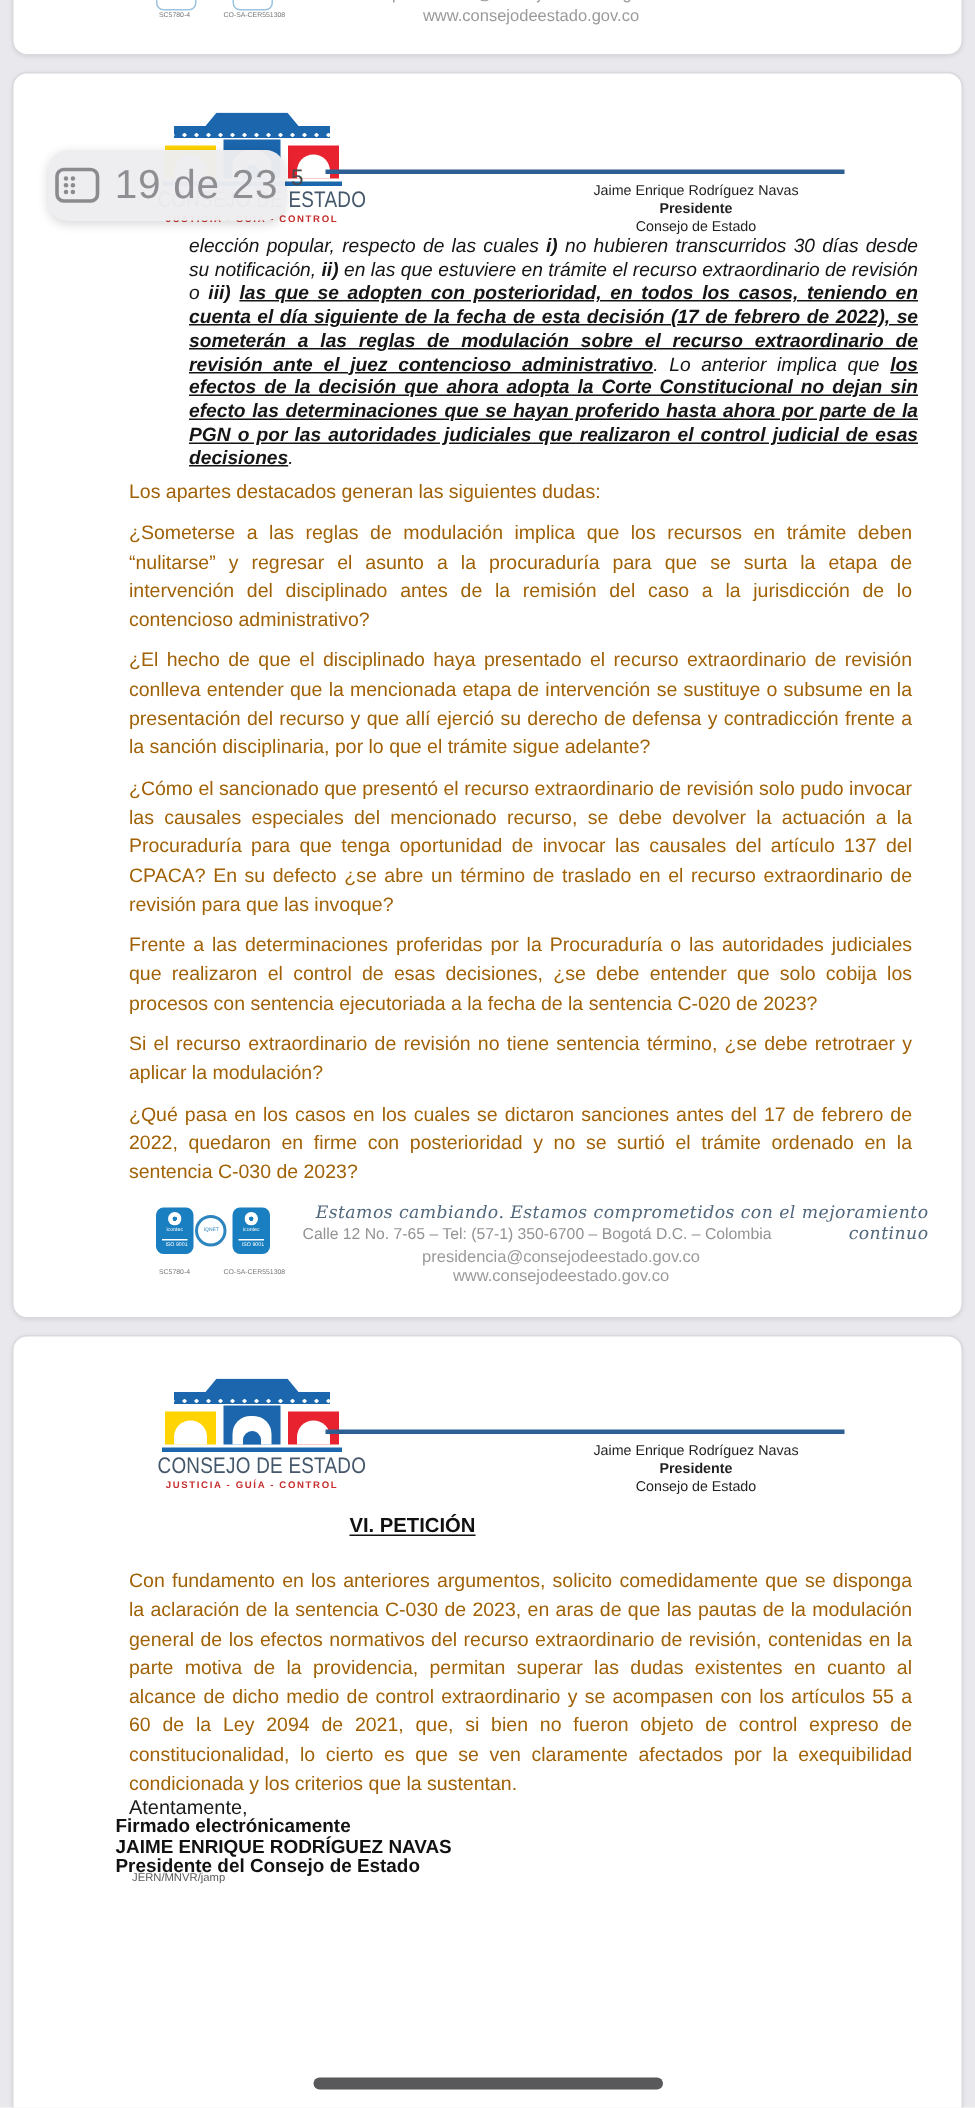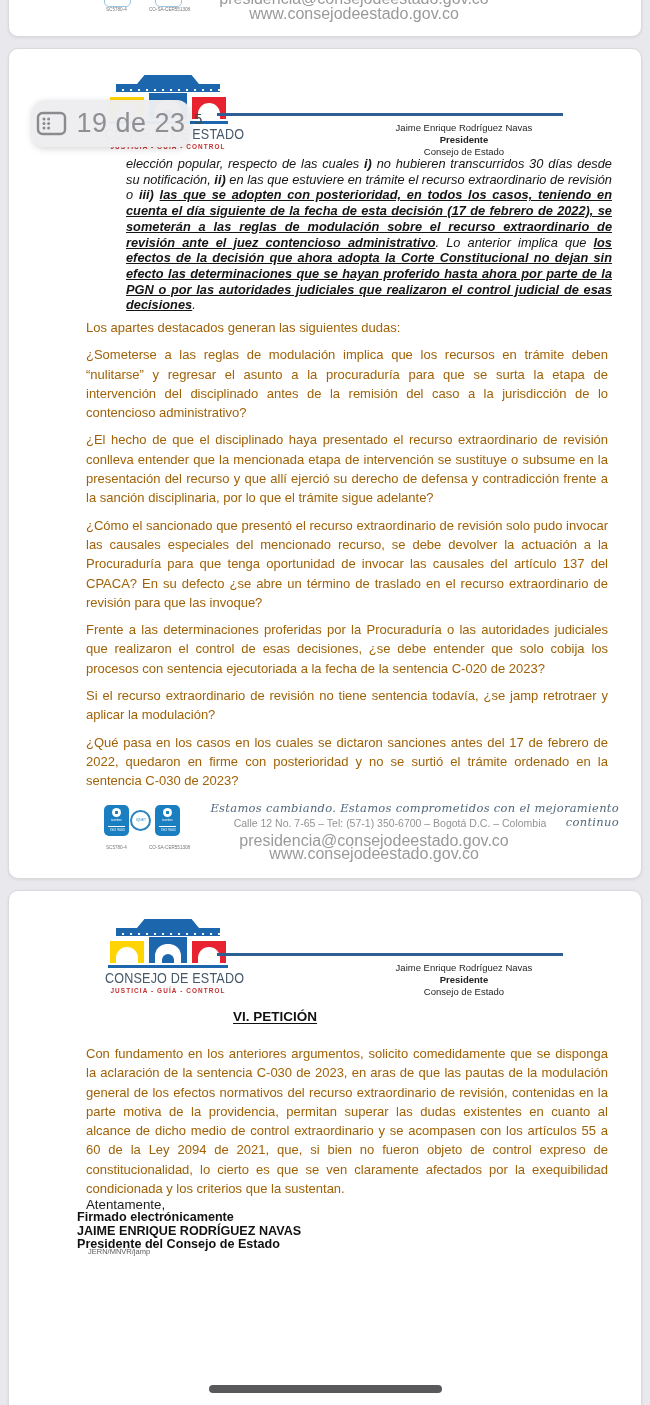--- a/index.html
+++ b/index.html
@@ -60,21 +60,21 @@
   .closing{position:absolute;font-size:13.3px;color:#1b1b1b;}
   .sigblock{position:absolute;width:470px;font-size:12.6px;
     font-weight:bold;line-height:13.5px;color:#111;}
   .initials{position:absolute;font-size:7.5px;color:#5a5a5a;}
 
   
   .slogan{position:absolute;text-align:right;font-family:"DejaVu Serif","Liberation Serif",serif;
     font-style:italic;font-size:11.5px;color:#51677c;letter-spacing:.3px;}
   .addr,.mail,.web{position:absolute;text-align:center;color:#9a9a9a;}
   .addr{font-size:10.5px;color:#939393;}
-  .mail,.web{font-size:16px;}
+  .mail,.web{font-size:11px;}
 
   .iso-badge{position:absolute;width:25px;height:31px;background:#1a7fc0;border-radius:5px;}
   .iso-badge .flower{width:9px;height:9px;border-radius:50%;background:#fff;margin:3px auto 1px;
     background-image:radial-gradient(circle,#1a7fc0 1.4px,transparent 1.6px);background-position:center;}
   .iso-badge .tx{color:#fff;font-size:7px;transform:scale(.5);transform-origin:center top;
     white-space:nowrap;text-align:center;width:100%;line-height:7px;}
   .iso-badge .bar{width:17px;height:1px;background:#fff;margin:1px auto;}
   .iso-badge.outline{background:#fff;border:1.5px solid #9cc4e0;}
   .iqnet{position:absolute;width:21px;height:21px;border-radius:50%;background:#fff;
     border:2.5px solid #2d85c0;box-sizing:border-box;z-index:2;}
@@ -134,21 +134,21 @@
   <div class="quote" style="left:117px;top:107px;width:486px;">
     <span>elección popular, respecto de las cuales </span><span class="bq-b">i)</span><span> no hubieren transcurridos 30 días desde su notificación, </span><span class="bq-b">ii)</span><span> en las que estuviere en trámite el recurso extraordinario de revisión o </span><span class="bq-b">iii)</span><span> </span><span class="bq-u">las que se adopten con posterioridad, en todos los casos, teniendo en cuenta el día siguiente de la fecha de esta decisión (17 de febrero de 2022), se someterán a las reglas de modulación sobre el recurso extraordinario de revisión ante el juez contencioso administrativo</span><span>. Lo anterior implica que </span><span class="bq-u">los efectos de la decisión que ahora adopta la Corte Constitucional no dejan sin efecto las determinaciones que se hayan proferido hasta ahora por parte de la PGN o por las autoridades judiciales que realizaron el control judicial de esas decisiones</span><span>.</span>
   </div>
 
   <div class="bodytext" style="left:77px;top:269px;width:522px;">
     <p>Los apartes destacados generan las siguientes dudas:</p>
     <p><span>¿Someterse a las reglas de modulación implica que los recursos en trámite deben </span><span class="it">“nulitarse”</span><span> y regresar el asunto a la procuraduría para que se surta la etapa de intervención del disciplinado antes de la remisión del caso a la jurisdicción de lo contencioso administrativo?</span></p>
     <p>¿El hecho de que el disciplinado haya presentado el recurso extraordinario de revisión conlleva entender que la mencionada etapa de intervención se sustituye o subsume en la presentación del recurso y que allí ejerció su derecho de defensa y contradicción frente a la sanción disciplinaria, por lo que el trámite sigue adelante?</p>
     <p>¿Cómo el sancionado que presentó el recurso extraordinario de revisión solo pudo invocar las causales especiales del mencionado recurso, se debe devolver la actuación a la Procuraduría para que tenga oportunidad de invocar las causales del artículo 137 del CPACA? En su defecto ¿se abre un término de traslado en el recurso extraordinario de revisión para que las invoque?</p>
     <p>Frente a las determinaciones proferidas por la Procuraduría o las autoridades judiciales que realizaron el control de esas decisiones, ¿se debe entender que solo cobija los procesos con sentencia ejecutoriada a la fecha de la sentencia C-020 de 2023?</p>
-    <p>Si el recurso extraordinario de revisión no tiene sentencia todavía, ¿se jamp retrotraer y aplicar la modulación?</p>
+    <p>Si el recurso extraordinario de revisión no tiene sentencia término, ¿se debe retrotraer y aplicar la modulación?</p>
     <p>¿Qué pasa en los casos en los cuales se dictaron sanciones antes del 17 de febrero de 2022, quedaron en firme con posterioridad y no se surtió el trámite ordenado en la sentencia C-030 de 2023?</p>
   </div>
 
   <div class="iso-badge" style="left:95px;top:756px;">
     <div class="flower"></div>
     <div class="tx">icontec</div>
     <div class="bar"></div>
     <div class="tx">ISO 9001</div>
   </div>
   <div class="iqnet" style="left:121px;top:761px;">
@@ -157,21 +157,21 @@
   <div class="iso-badge" style="left:146px;top:756px;">
     <div class="flower"></div>
     <div class="tx">icontec</div>
     <div class="bar"></div>
     <div class="tx">ISO 9001</div>
   </div>
   <div class="badge-label" style="left:97px;top:796px;">SC5780-4</div>
   <div class="badge-label" style="left:140px;top:796px;">CO-SA-CER551308</div>
 
   <div class="slogan" style="left:178px;top:752px;width:432px;">Estamos cambiando. Estamos comprometidos con el mejoramiento continuo</div>
-  <div class="addr" style="left:136px;top:768px;width:490px;">Calle 12 No. 7-65 – Tel: (57-1) 350-6700 – Bogotá D.C. – Colombia</div>
+  <div class="addr" style="left:104px;top:768px;width:490px;">Calle 12 No. 7-65 – Tel: (57-1) 350-6700 – Bogotá D.C. – Colombia</div>
   <div class="mail" style="left:120px;top:783px;width:490px;">presidencia@consejodeestado.gov.co</div>
   <div class="web" style="left:120px;top:796px;width:490px;">www.consejodeestado.gov.co</div>
 </div>
 
 <div class="card" id="card-p20">
 
   <div class="logo" style="left:84px;top:28px;">
     <div class="roof"></div>
     <div class="dotsbar"></div>
     <div class="arches">

